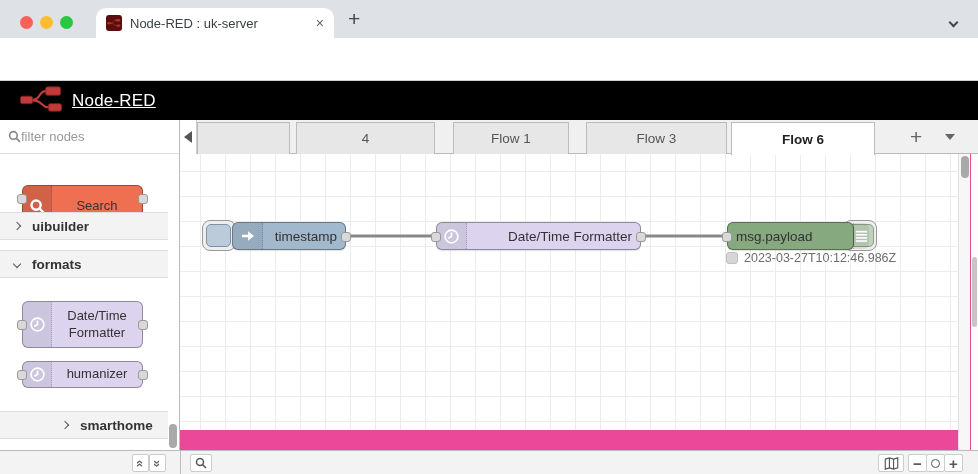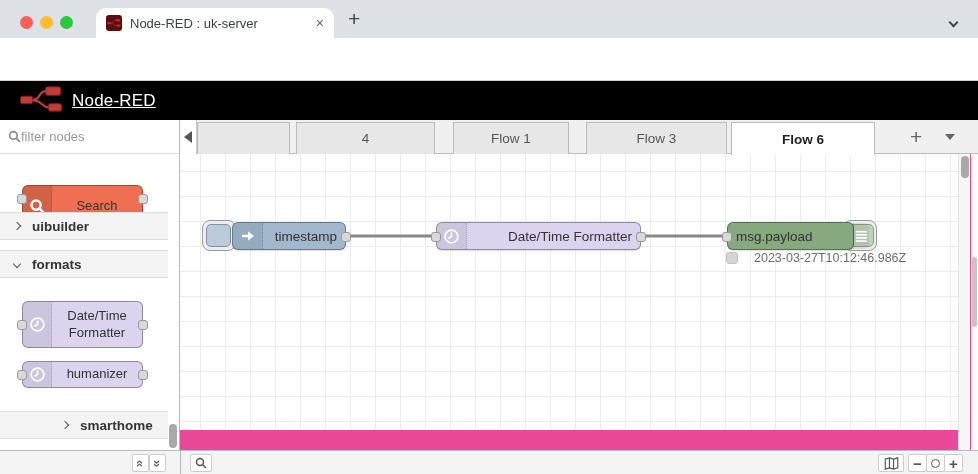--- a/index.html
+++ b/index.html
@@ -83,21 +83,21 @@
   .fnode { position:absolute; height:28px; border:1px solid rgba(0,0,0,.35); border-radius:6px;
     display:flex; align-items:center; font-size:13.5px; color:#333; box-shadow:0 1px 1px rgba(0,0,0,.12); }
   .fnode .nico { width:30px; align-self:stretch; background:rgba(0,0,0,.07); display:flex; align-items:center; justify-content:center; }
   .nico-left { border-right:1px dotted rgba(0,0,0,.2); border-radius:5px 0 0 5px; }
   .nico-right { border-left:1px dotted rgba(0,0,0,.2); border-radius:0 5px 5px 0; }
   .fnode .nlabel { flex:1; text-align:right; padding:0 8px; white-space:nowrap; }
   .node-btn-back { position:absolute; background:#eee; border:1px solid #999; border-radius:8px; }
   .node-btn { position:absolute; border-radius:5px; }
   .status-row { position:absolute; display:flex; align-items:center; }
   .status-dot { width:12px; height:12px; background:#d6d6d6; border-radius:3px; border:1px solid #c0c0c0; }
-  .status-text { font-size:12.5px; color:#6e6e6e; margin-left:16px; white-space:nowrap; }
+  .status-text { font-size:12.5px; color:#6e6e6e; margin-left:6px; white-space:nowrap; }
   .v-scroll-track { position:absolute; left:958px; top:154px; width:12px; height:296px; background:#f7f7f7; border-left:1px solid #e2e2e2; }
   .v-scroll-thumb { position:absolute; left:2px; top:2px; width:8px; height:22px; background:#a9a9a9; border-radius:4px; }
   .browser-scroll { position:absolute; left:971px; top:154px; width:7px; height:296px; background:#fcfcfc; }
   .browser-scroll div { position:absolute; left:1px; top:103px; width:5px; height:70px; background:#c6c6c6; border-radius:3px; }
   
   .footer { position:absolute; left:0; top:450px; width:978px; height:24px; background:#f3f3f3; border-top:1px solid #bbb; }
   .footer .pal-sep { position:absolute; left:180px; top:0; width:1px; height:24px; background:#bbb; }
   .fbtn { position:absolute; top:3px; height:18px; background:#fff; border:1px solid #ccc; border-radius:2px;
     display:flex; align-items:center; justify-content:center; color:#555; }
   .dblchev { display:inline-block; font-size:13px; color:#666; transform:rotate(90deg); font-weight:700; line-height:1; }

